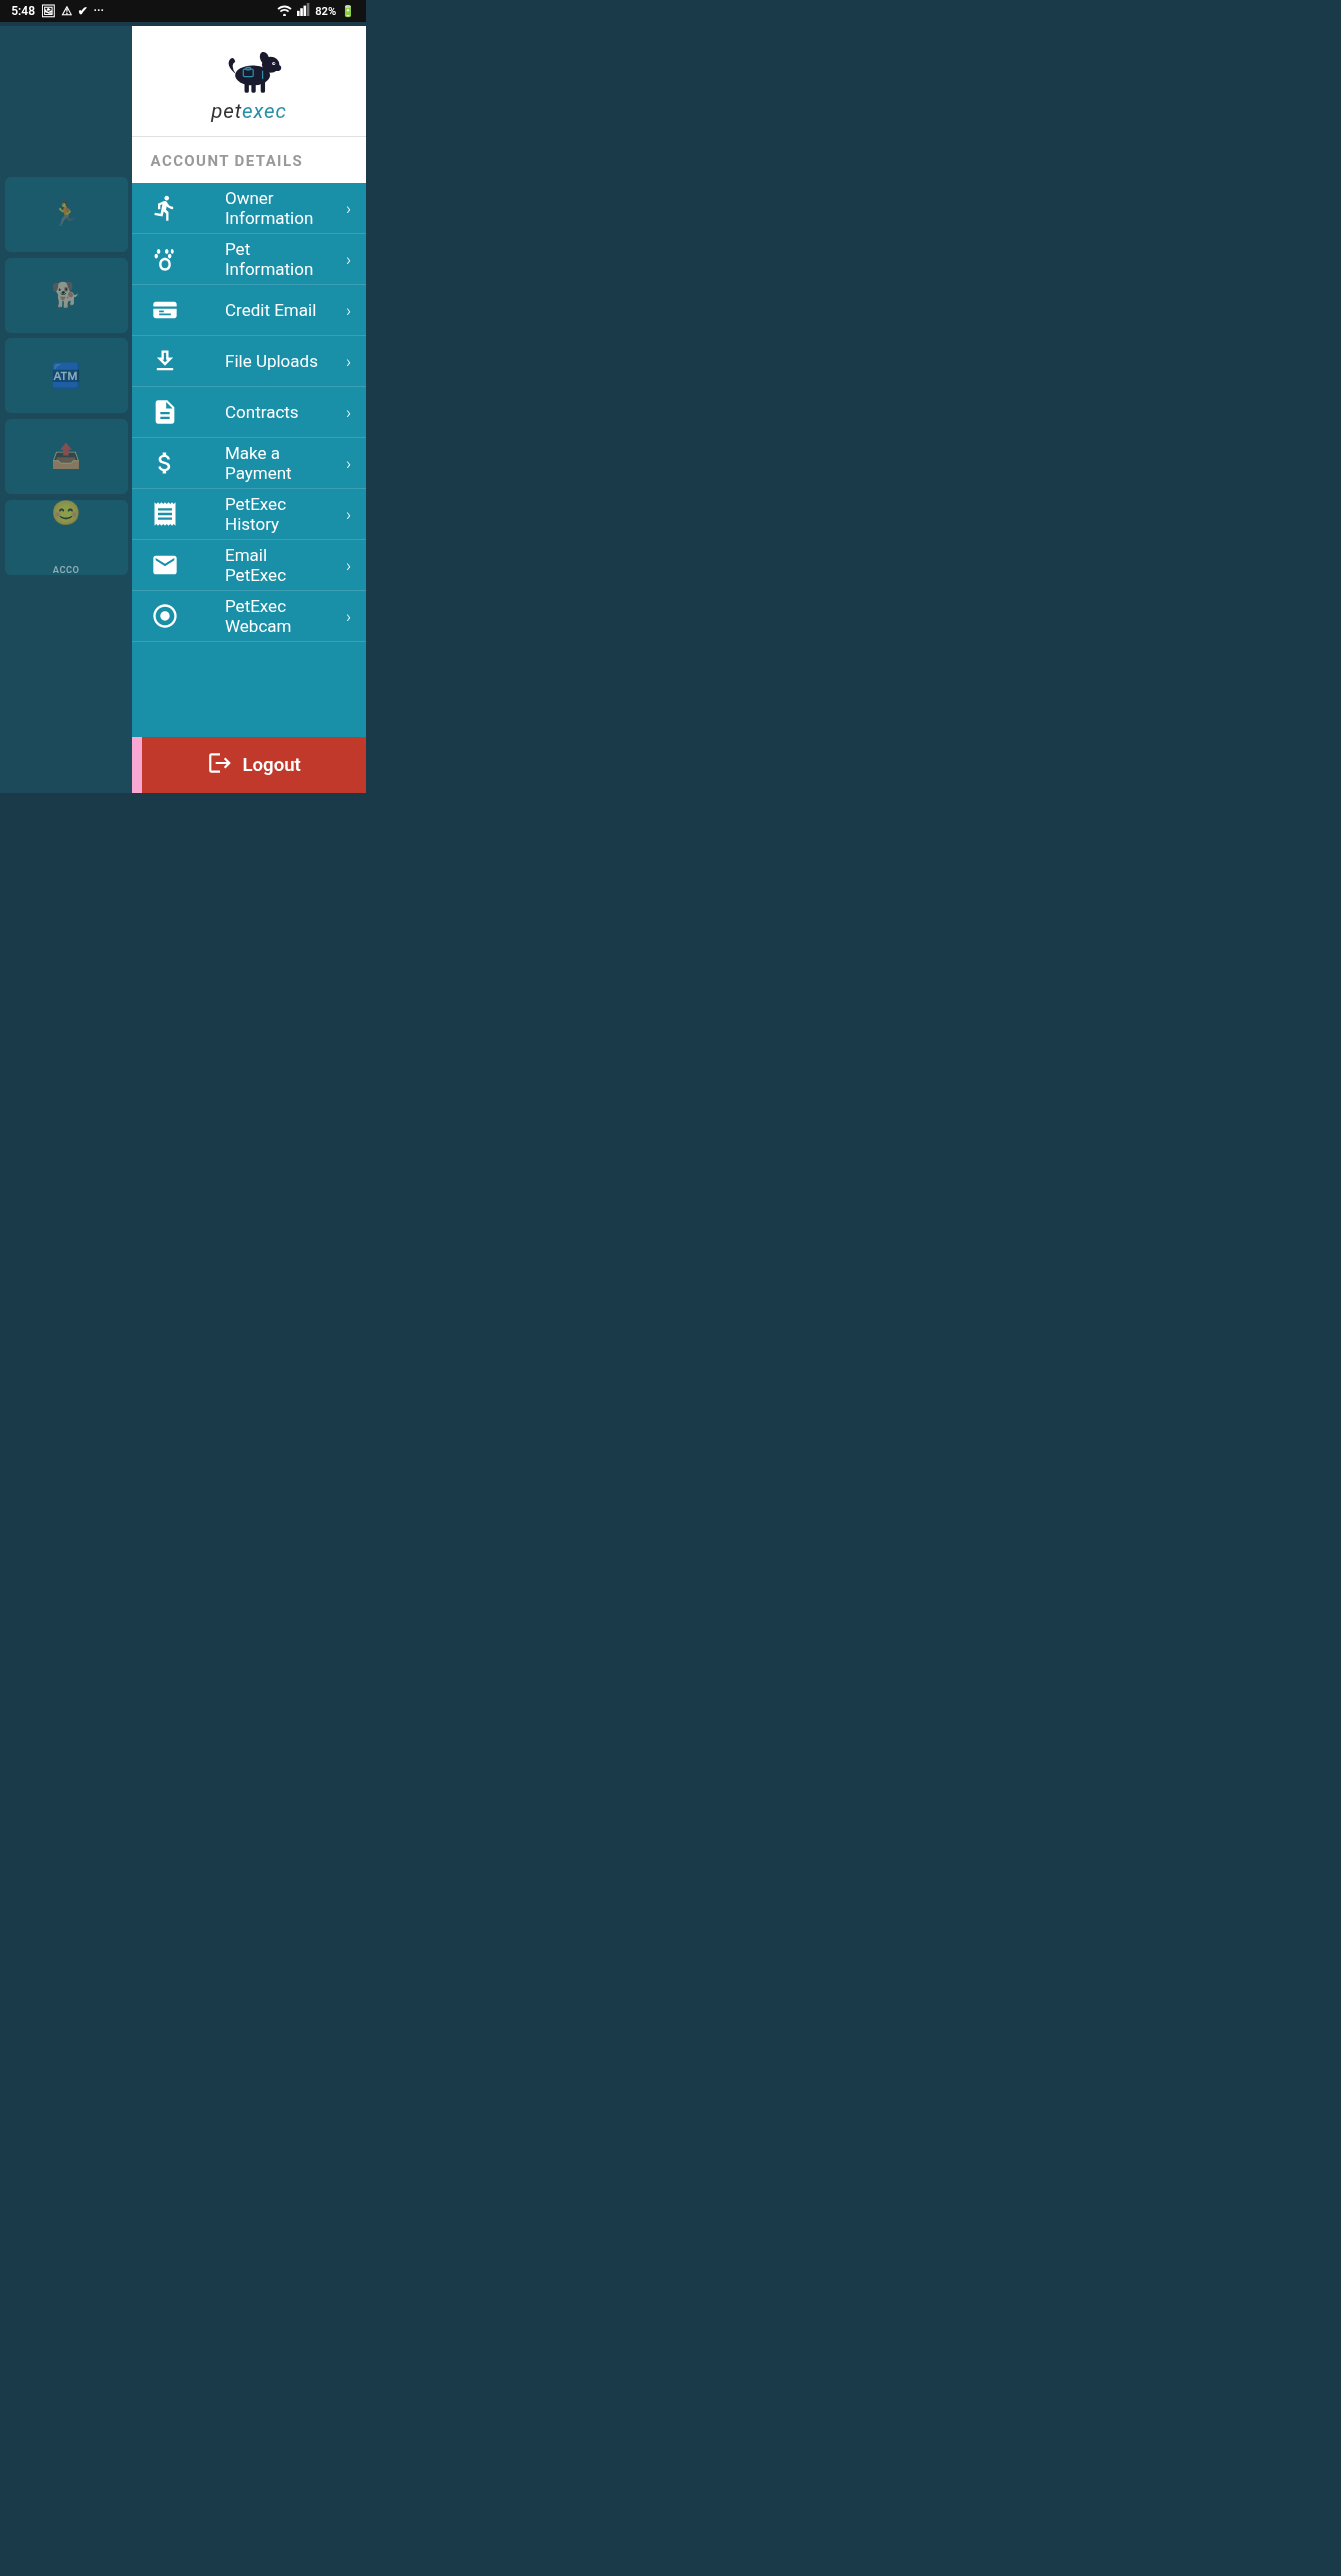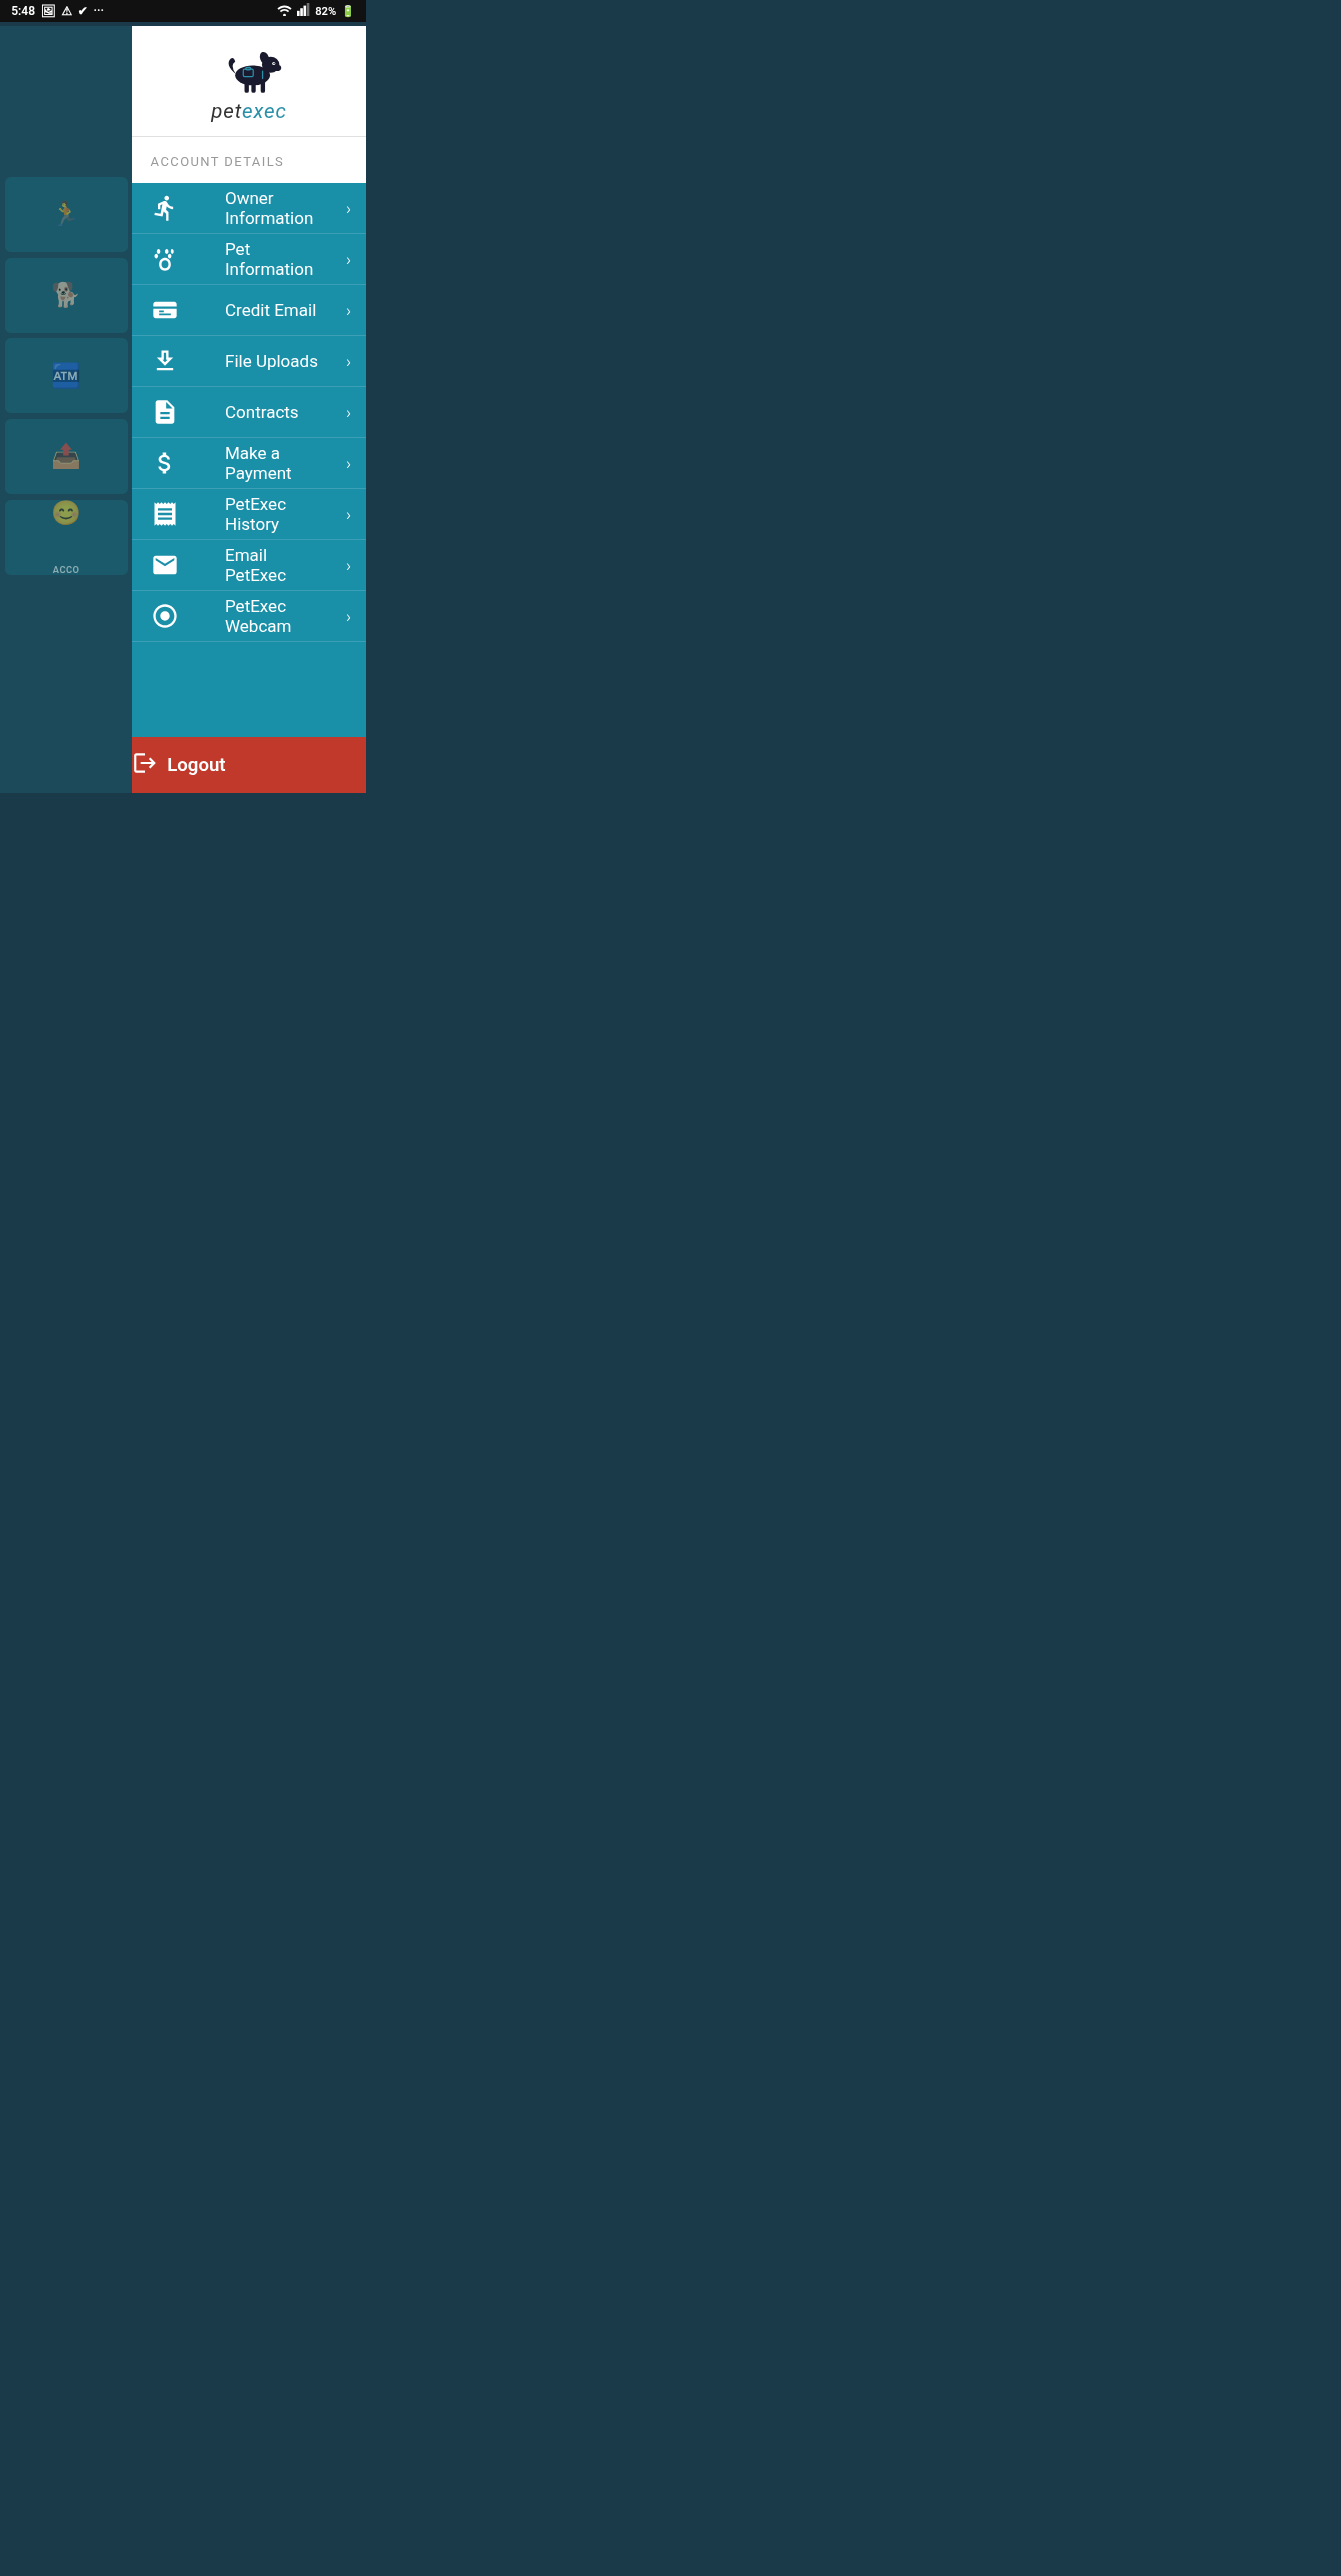--- a/index.html
+++ b/index.html
@@ -124,23 +124,23 @@
     .logo-text span.pet { color: #333; font-style: italic; }
     .logo-text span.exec { color: #2a8fa8; font-style: italic; }
 
     
     .account-header {
       padding: 15px 18.6px 13px;
       background: #fff;
     }
 
     .account-header-title {
-      font-size: 13px;
+      font-size: 15px;
       color: #999;
-      font-weight: 400;
+      font-weight: 700;
       letter-spacing: 1.4px;
       text-transform: uppercase;
     }
 
     
     .menu-list {
       background: #1a8fa8;
       flex: 1;
       overflow-y: auto;
     }
@@ -184,23 +184,25 @@
       font-size: 17px;
       font-weight: 300;
     }
 
     
     .logout-btn {
       background: #c0392b;
       height: 56px;
       display: flex;
       align-items: center;
+      justify-content: center;
       cursor: pointer;
       gap: 9.3px;
       flex-shrink: 0;
+      margin-left: 10px;
     }
 
     .logout-icon {
       color: #fff;
       font-size: 22.4px;
     }
 
     .logout-label {
       color: #fff;
       font-size: 18.6px;

